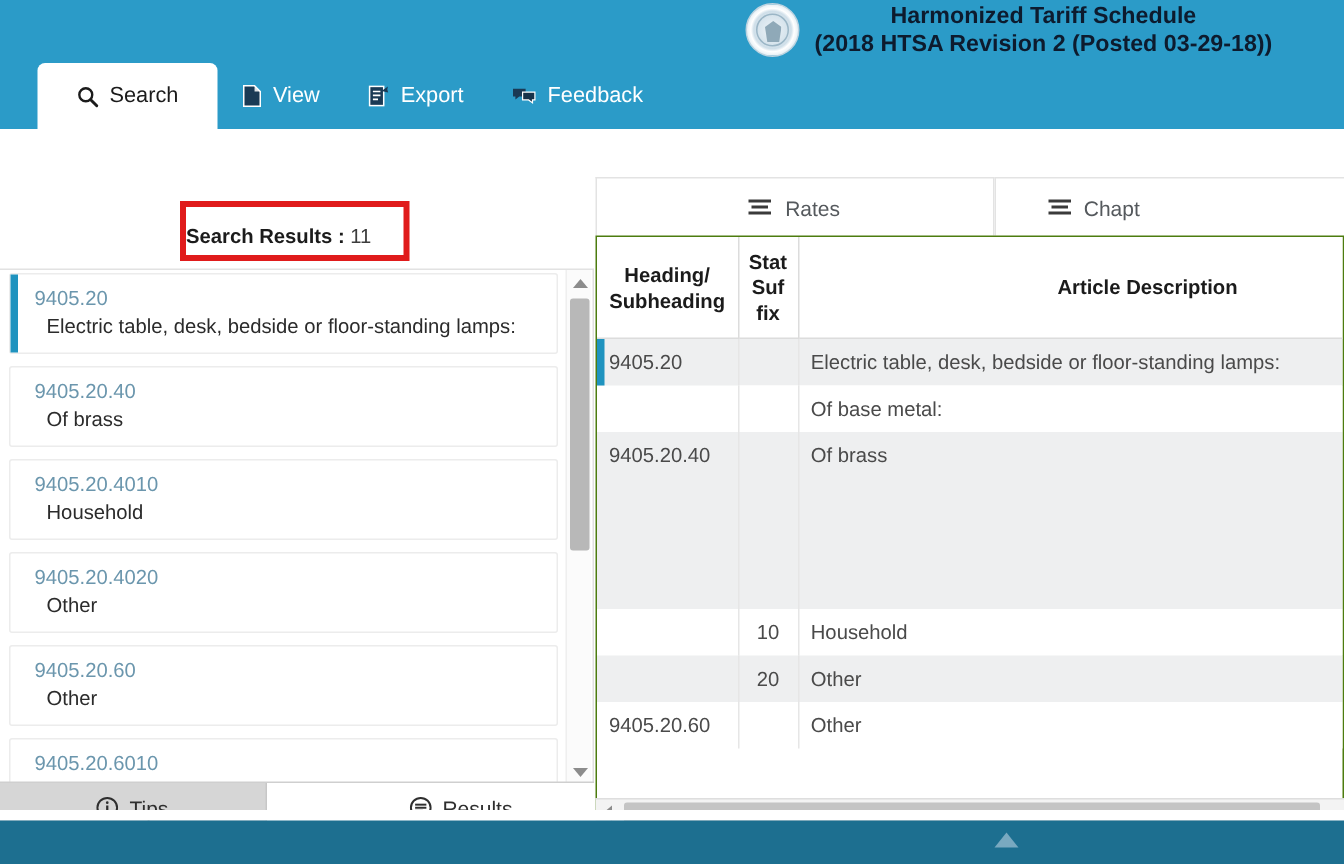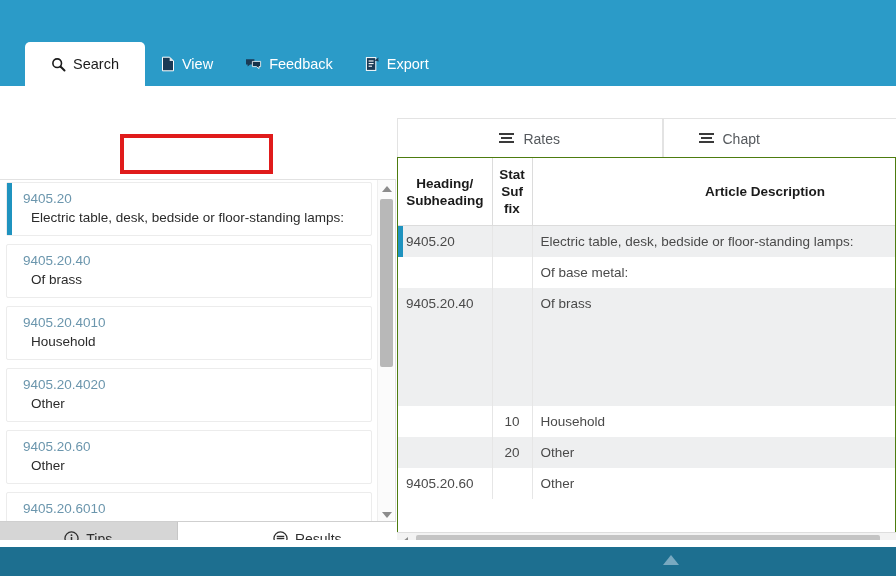--- a/index.html
+++ b/index.html
@@ -308,20 +308,27 @@
     position: absolute; left: 0; top: 540px; width: 896px; height: 7px;
     background: #ffffff;
   }
 </style>
 </head>
 <body>
 
 <div id="app">
 
   <div class="banner">
+    <div class="brand">
+      <div class="seal"></div>
+      <div class="brand-text">
+        <div class="brand-line1">Harmonized Tariff Schedule</div>
+        <div class="brand-line2">(2018 HTSA Revision 2 (Posted 03-29-18))</div>
+      </div>
+    </div>
 
     <div class="navtabs">
       <div class="navtab spacer"></div>
 
       <div class="navtab active">
         <span class="ic">
           <svg width="15" height="15" viewBox="0 0 16 16">
               <circle cx="6.6" cy="6.6" r="4.6" fill="none" stroke="#1b1b1b" stroke-width="1.7"></circle>
               <line x1="10.1" y1="10.1" x2="14.4" y2="14.4" stroke="#1b1b1b" stroke-width="2.1" stroke-linecap="round"></line>
             </svg>
@@ -330,49 +337,52 @@
       </div>
 
       <div class="navtab">
         <span class="ic">
           <svg width="14" height="16" viewBox="0 0 14 16">
               <path d="M1.5 1.2h7.2l3.8 3.8v9.8H1.5z" fill="#1a3a55" stroke="#ffffff" stroke-width="1"></path>
               <path d="M8.7 1.2v3.8h3.8" fill="#ffffff" opacity="0.85"></path>
             </svg>
         </span>
         <span>View</span>
-      </div>
-
-      <div class="navtab">
-        <span class="ic">
-          <svg width="17" height="14" viewBox="0 0 17 14">
-              <path d="M1 2.2h8.4v5.2H5.2L2.6 9.4V7.4H1z" fill="#1a3a55"></path>
-              <path d="M7.4 4.4h8.2v5.2h-1.6v2l-2.6-2H7.4z" fill="#16324a" stroke="#ffffff" stroke-width="0.8"></path>
-            </svg>
-        </span>
-        <span>Feedback</span>
       </div>
 
       <div class="navtab">
         <span class="ic">
           <svg width="15" height="16" viewBox="0 0 15 16">
               <rect x="1.4" y="1.6" width="9.4" height="12.8" fill="#1a3a55" stroke="#ffffff" stroke-width="1"></rect>
               <line x1="3.6" y1="5" x2="8.6" y2="5" stroke="#ffffff" stroke-width="1.1"></line>
               <line x1="3.6" y1="7.6" x2="8.6" y2="7.6" stroke="#ffffff" stroke-width="1.1"></line>
               <line x1="3.6" y1="10.2" x2="7" y2="10.2" stroke="#ffffff" stroke-width="1.1"></line>
               <path d="M9.4 4.6l4.2-3-0.4 2 0.6 2z" fill="#1a3a55"></path>
             </svg>
         </span>
         <span>Export</span>
       </div>
+
+      <div class="navtab">
+        <span class="ic">
+          <svg width="17" height="14" viewBox="0 0 17 14">
+              <path d="M1 2.2h8.4v5.2H5.2L2.6 9.4V7.4H1z" fill="#1a3a55"></path>
+              <path d="M7.4 4.4h8.2v5.2h-1.6v2l-2.6-2H7.4z" fill="#16324a" stroke="#ffffff" stroke-width="0.8"></path>
+            </svg>
+        </span>
+        <span>Feedback</span>
+      </div>
     </div>
   </div>
 
   <div class="content">
 
+    <div class="results-title-wrap">
+      <span class="results-title"><b>Search Results :</b>&nbsp;<span class="results-count">11</span></span>
+    </div>
     <div class="red-box"></div>
 
     <div class="left-panel">
       <div class="result-list">
 
         <div class="result-item selected">
           <div class="result-code">9405.20</div>
           <div class="result-desc">Electric table, desk, bedside or floor-standing lamps:</div>
         </div>
 

